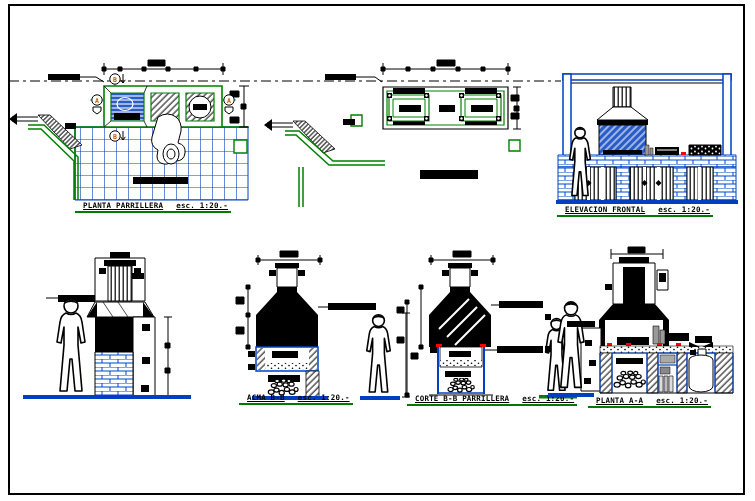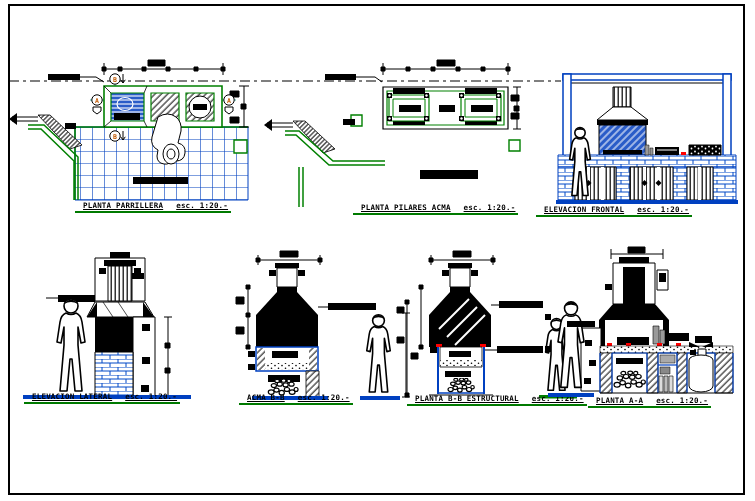--- a/index.html
+++ b/index.html
@@ -255,23 +255,20 @@
       <polygon points="1,70 9,64 9,76" fill="#000"></polygon>
       <polygon points="30,66 42,66 72,94 60,98" fill="url(#hatchd)" stroke="#000" stroke-width="0.8"></polygon>
       <polyline points="22,76 36,76 70,106 122,106" fill="none" stroke="#008000" stroke-width="1.5"></polyline>
       <polyline points="22,80 33,80 66,110 122,110" fill="none" stroke="#008000" stroke-width="1.5"></polyline>
       <line x1="36" y1="112" x2="36" y2="152" stroke="#008000" stroke-width="1.5"></line>
       <line x1="40" y1="112" x2="40" y2="152" stroke="#008000" stroke-width="1.5"></line>
       <rect x="80" y="64" width="12" height="6" fill="#000"></rect>
     </g>
     <rect x="157" y="115" width="58" height="9" fill="#000"></rect>
   </svg>
-  <div class="vtitle" style="left:353px;top:203px">
-    <span class="t">PLANTA PILARES ACMA</span><span class="s">esc. 1:20.-</span>
-  </div>
 
   <svg class="view" style="left:553px;top:60px" width="190" height="152">
     <g>
       <rect x="10" y="14" width="168" height="6" fill="#fff" stroke="#0040c0" stroke-width="1.5"></rect>
       <line x1="10" y1="23" x2="178" y2="23" stroke="#000"></line>
       <rect x="10" y="14" width="8" height="126" fill="#fff" stroke="#0040c0" stroke-width="1.5"></rect>
       <rect x="170" y="14" width="8" height="126" fill="#fff" stroke="#0040c0" stroke-width="1.5"></rect>
     </g>
     <g>
       <rect x="60" y="27" width="18" height="20" fill="url(#vlines)" stroke="#000"></rect>
@@ -306,21 +303,21 @@
       <rect x="92" y="85" width="4" height="10" fill="#999" stroke="#000" stroke-width="0.5"></rect>
       <rect x="97" y="88" width="3" height="7" fill="#999" stroke="#000" stroke-width="0.5"></rect>
       <rect x="102" y="87" width="24" height="8" fill="#000"></rect>
       <line x1="104" y1="90" x2="124" y2="90" stroke="#fff"></line>
       <rect x="128" y="92" width="5" height="3" fill="#ff0000"></rect>
       <rect x="136" y="85" width="32" height="10" fill="url(#speckle)" stroke="#000"></rect>
     </g>
     <use href="#person" x="14" y="66" width="26" height="74"></use>
     <rect x="3" y="140" width="182" height="4" fill="#0040c0"></rect>
   </svg>
-  <div class="vtitle" style="left:536px;top:205px">
+  <div class="vtitle" style="left:557px;top:205px">
     <span class="t">ELEVACION FRONTAL</span><span class="s">esc. 1:20.-</span>
   </div>
 
   <svg class="view" style="left:18px;top:247px" width="180" height="152">
     <g>
       <rect x="92" y="5" width="20" height="6" fill="#000"></rect>
       <rect x="77" y="11" width="50" height="43" fill="#fff" stroke="#000"></rect>
       <rect x="86" y="13" width="32" height="6" fill="#000"></rect>
       <rect x="90" y="19" width="24" height="35" fill="url(#vlines)" stroke="#000"></rect>
       <rect x="81" y="21" width="7" height="6" fill="#000"></rect>
@@ -349,23 +346,20 @@
     <g stroke="#000" fill="#000">
       <line x1="150" y1="70" x2="150" y2="150" stroke-width="1"></line>
       <line x1="146" y1="70" x2="154" y2="70"></line>
         <line x1="146" y1="150" x2="154" y2="150"></line>
       <rect x="147" y="96" width="5" height="5"></rect>
         <rect x="147" y="121" width="5" height="5"></rect>
     </g>
     <use href="#person" x="36" y="50" width="34" height="100"></use>
     <rect x="5" y="148" width="168" height="4" fill="#0040c0"></rect>
   </svg>
-  <div class="vtitle" style="left:24px;top:392px">
-    <span class="t">ELEVACION LATERAL</span><span class="s">esc. 1:20.-</span>
-  </div>
 
   <svg class="view" style="left:228px;top:247px" width="188" height="155">
     <g stroke="#000" fill="#000">
       <line x1="30" y1="13" x2="92" y2="13" stroke-width="1"></line>
       <line x1="30" y1="8" x2="30" y2="18"></line>
         <line x1="92" y1="8" x2="92" y2="18"></line>
       <rect x="28" y="11" width="4" height="4"></rect>
         <rect x="90" y="11" width="4" height="4"></rect>
       <rect x="52" y="4" width="18" height="6"></rect>
     </g>
@@ -460,21 +454,21 @@
       <rect x="47" y="113" width="42" height="6" fill="url(#stipple)"></rect>
       <rect x="52" y="124" width="26" height="6" fill="#000"></rect>
       <use href="#stones" x="47" y="131" width="42" height="15"></use>
       <rect x="37" y="100" width="7" height="6" fill="#000"></rect>
       <line x1="36" y1="148" x2="100" y2="148" stroke="#000"></line>
     </g>
     <use href="#person" x="150" y="70" width="27" height="78"></use>
     <rect x="146" y="148" width="38" height="3.5" fill="#008000"></rect>
   </svg>
   <div class="vtitle" style="left:407px;top:394px">
-    <span class="t">PLANTA B-B ESTRUCTURAL</span><span class="s">esc. 1:20.-</span>
+    <span class="t">CORTE B-B PARRILLERA</span><span class="s">esc. 1:20.-</span>
   </div>
 
   <svg class="view" style="left:543px;top:246px" width="202" height="162">
     <g stroke="#000" fill="#000">
       <line x1="68" y1="8" x2="120" y2="8" stroke-width="1"></line>
       <line x1="68" y1="3" x2="68" y2="13"></line>
         <line x1="120" y1="3" x2="120" y2="13"></line>
       <rect x="85" y="1" width="17" height="6"></rect>
     </g>
     <g>

